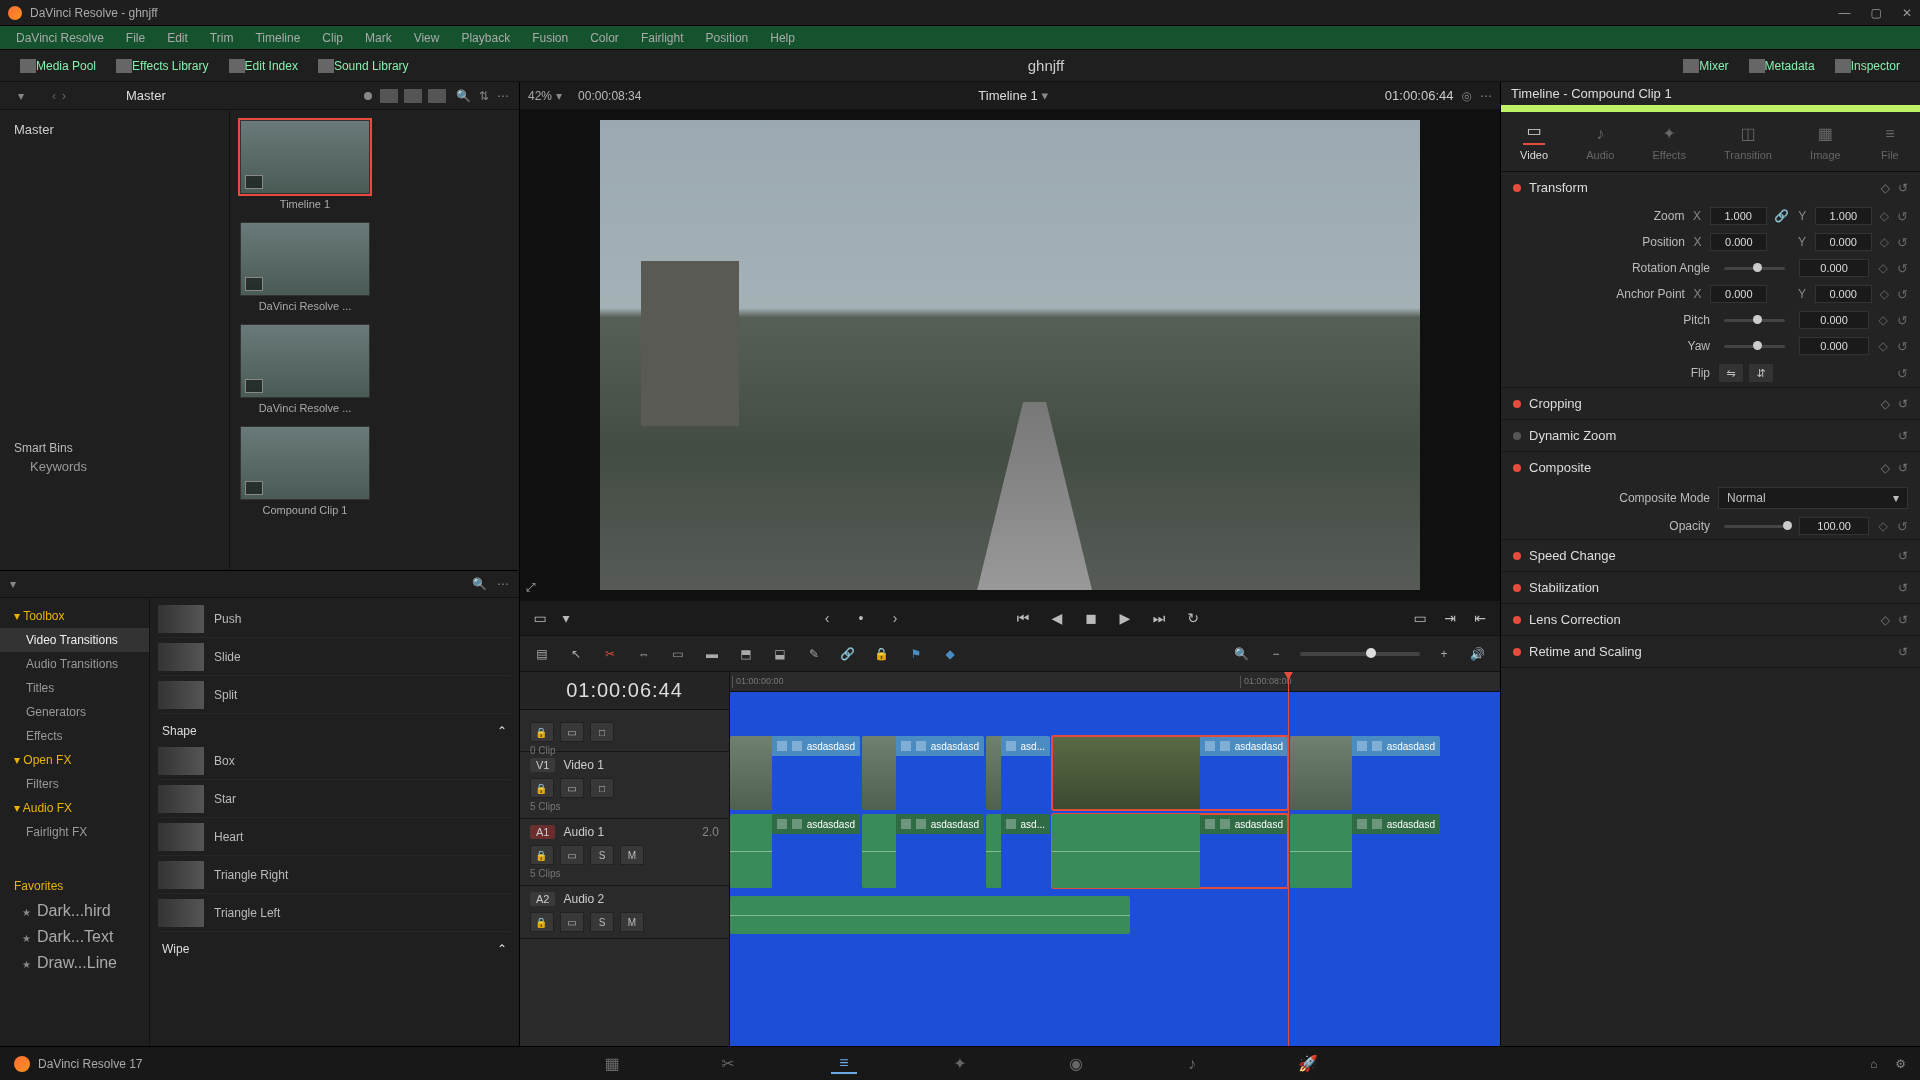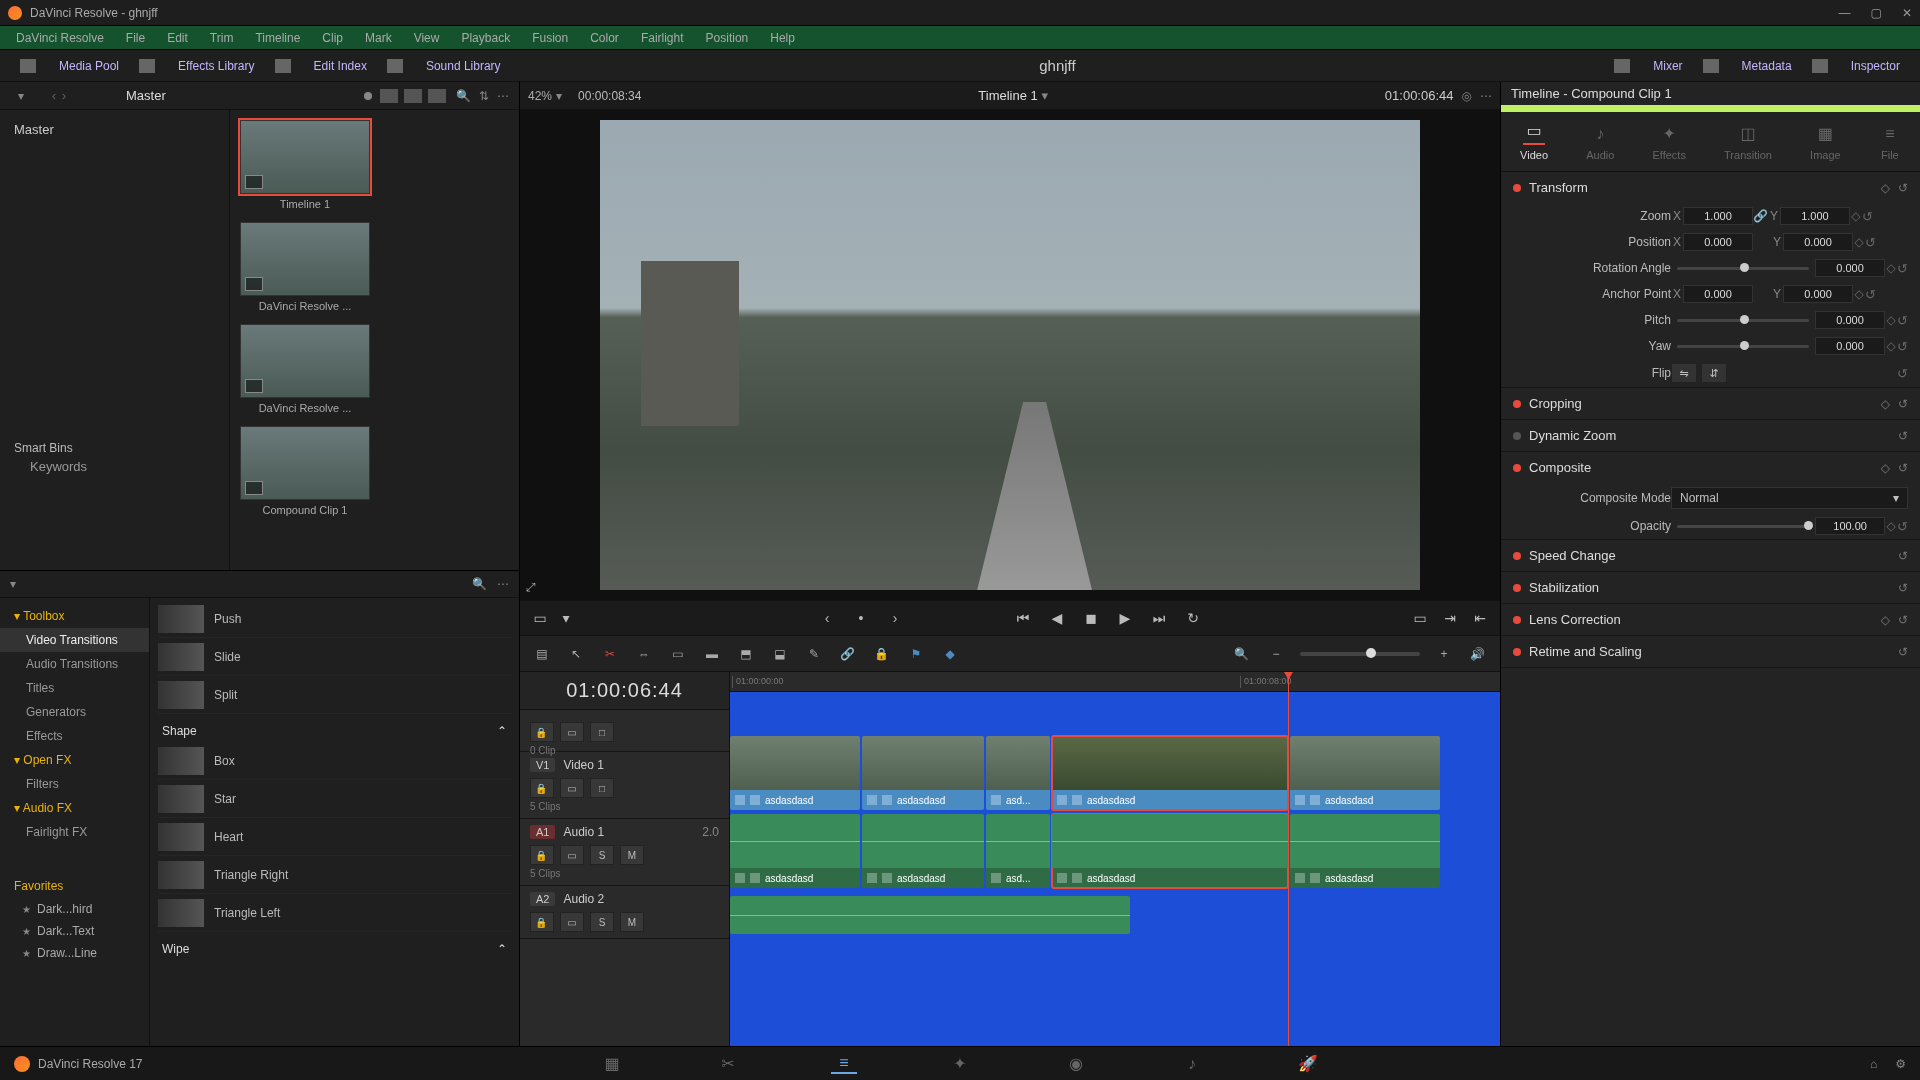--- a/index.html
+++ b/index.html
@@ -5,21 +5,21 @@
 * { margin:0; padding:0; box-sizing:border-box; font-family:"Segoe UI",Arial,sans-serif; user-select:none; }
 body { background:#1a1a1a; color:#c0c0c0; width:1920px; height:1080px; overflow:hidden; font-size:12px; }
 .titlebar { height:26px; background:#1e1e1e; display:flex; align-items:center; padding:0 8px; border-bottom:1px solid #000; }
 .titlebar .logo { width:14px; height:14px; background:linear-gradient(135deg,#ff6b35,#f7931e); border-radius:50%; margin-right:8px; }
 .titlebar .title { font-size:12px; color:#aaa; }
 .titlebar .win-controls { margin-left:auto; display:flex; gap:20px; }
 .titlebar .win-controls span { cursor:pointer; color:#999; font-size:12px; }
 .menubar { height:24px; background:#14532d; display:flex; align-items:center; padding:0 6px; gap:2px; border-bottom:1px solid #000; }
 .menubar span { padding:3px 10px; font-size:12px; color:#aaa; cursor:pointer; }
 .toolbar { height:32px; background:#1f1f1f; display:flex; align-items:center; padding:0 10px; border-bottom:1px solid #111; }
-.toolbar .tbtn { display:flex; align-items:center; gap:23px; padding:4px 10px; font-size:12px; color:#c4b5fd; cursor:pointer; }
+.toolbar .tbtn { display:flex; align-items:center; gap:0; padding:4px 10px; font-size:12px; color:#86efac; cursor:pointer; }
 .toolbar .tbtn .ico { width:16px; height:14px; background:#666; display:inline-block; }
 .toolbar .center { flex:1; text-align:center; font-size:15px; color:#ccc; font-weight:500; }
 .toolbar .rightgrp { display:flex; }
 .main { display:flex; height:calc(100% - 26px - 24px - 32px - 34px); }
 .col-left { width:520px; display:flex; flex-direction:column; background:#1f1f1f; border-right:1px solid #000; }
 .col-mid { flex:1; display:flex; flex-direction:column; background:#1b1b1b; }
 .col-right { width:420px; background:#232323; border-left:1px solid #000; display:flex; flex-direction:column; }
 
 .bin-header { height:28px; display:flex; align-items:center; padding:0 10px; border-bottom:1px solid #111; }
 .bin-header .sel { width:22px; text-align:center; color:#888; }
@@ -80,21 +80,21 @@
 .trk .row1 { display:flex; align-items:center; gap:8px; font-size:12px; color:#ccc; }
 .trk .row1 .tag { background:#3a3a3a; padding:1px 6px; border-radius:2px; font-size:11px; }
 .trk .row1 .tag.armed{ background:#6a2e2e; }
 .trk .row2 { display:flex; gap:6px; margin-top:6px; }
 .trk .row2 .b { width:24px;height:20px;background:#383838;border:1px solid #222;display:flex;align-items:center;justify-content:center;font-size:10px;color:#bbb; }
 .trk .note { font-size:10px; color:#777; margin-top:3px; }
 .tracks { flex:1; position:relative; overflow:hidden; background:#1d4ed8; }
 .ruler { height:20px; background:#2a2a2a; border-bottom:1px solid #111; position:relative; font-size:9px; color:#777; }
 .ruler .tick { position:absolute; top:4px; border-left:1px solid #555; height:12px; padding-left:3px; }
 .lane { position:absolute; left:0; right:0; }
-.clip { position:absolute; top:2px; bottom:2px; border-radius:2px; overflow:hidden; display:flex; flex-direction:column; }
+.clip { position:absolute; top:2px; bottom:2px; border-radius:2px; overflow:hidden; display:flex; flex-direction:row; }
 .clip .strip { flex:1; background:linear-gradient(#708070,#506050); }
 .clip .bar { height:20px; background:#4a8bc2; display:flex; align-items:center; gap:5px; padding:0 5px; font-size:10px; color:#fff; }
 .clip.audio .body { flex:1; background:#3a8b5a; position:relative; }
 .clip.audio .bar { background:#2f6b45; }
 .clip.audio .body::before { content:""; position:absolute; left:0; right:0; top:50%; height:1px; background:rgba(255,255,255,.4); }
 .clip.sel { outline:2px solid #e64b3c; outline-offset:-1px; }
 .bar .ic { width:10px;height:10px; background:rgba(255,255,255,.3); display:inline-block; }
 .playhead { position:absolute; top:0; bottom:0; width:1px; background:#e64b3c; }
 .playhead::before { content:""; position:absolute; top:-2px; left:-5px; width:11px; height:10px; background:#e64b3c; clip-path:polygon(0 0,100% 0,50% 100%); }
 
@@ -103,40 +103,40 @@
 .insp-tabs .tab { display:flex; flex-direction:column; align-items:center; gap:4px; font-size:11px; color:#666; padding:4px 6px; }
 .insp-tabs .tab.active { color:#ddd; }
 .insp-tabs .tab.active .ico { color:#ddd; border-bottom:2px solid #e64b3c; padding-bottom:4px; }
 .insp-tabs .tab .ico { width:22px;height:22px;display:flex;align-items:center;justify-content:center;font-size:16px; }
 .section { border-bottom:1px solid #161616; }
 .section .shdr { display:flex; align-items:center; padding:8px 12px; font-size:13px; color:#ddd; gap:8px; }
 .section .shdr .dot { width:8px;height:8px;border-radius:50%;background:#e64b3c; }
 .section .shdr .dot.off { background:#555; }
 .section .shdr .sp { flex:1; }
 .section .shdr .kf { color:#777; font-size:12px; }
-.prop { display:flex; align-items:center; padding:4px 12px 4px 60px; gap:0; font-size:12px; }
+.prop { display:flex; align-items:center; padding:4px 12px 4px 60px; gap:8px; font-size:12px;margin-left:39px; }
 .prop .plabel { width:110px; text-align:right; color:#bbb; }
 .prop .axis { width:12px; color:#888; text-align:center; }
 .prop .val { width:70px; background:#1a1a1a; border:1px solid #333; padding:2px 6px; text-align:center; color:#ddd; font-size:11px; }
 .prop .link { color:#888; }
 .prop .slid { flex:1; height:3px; background:#444; position:relative; margin:0 6px; border-radius:2px; }
 .prop .slid .k { position:absolute; left:48%; top:-4px; width:9px;height:9px;background:#ccc;border-radius:50%; }
 .prop .kfbtn { color:#666; font-size:12px; width:12px; text-align:center; }
 .prop .rst { color:#666; font-size:13px; }
 .prop .flip { display:flex; gap:4px; }
 .prop .flip span { width:26px;height:20px;background:#333;border:1px solid #222;display:flex;align-items:center;justify-content:center;font-size:11px; }
 .prop .dd { flex:1; background:#1a1a1a; border:1px solid #333; padding:3px 8px; display:flex; justify-content:space-between; }
 
 .pages { height:34px; background:#181818; display:flex; align-items:center; justify-content:center; gap:90px; border-top:1px solid #000; position:relative; }
 .pages .pg { width:26px;height:20px; color:#666; display:flex;align-items:center;justify-content:center; font-size:16px; }
 .pages .pg.active { color:#6aa8e6; border-bottom:2px solid #6aa8e6; }
 .pages .ver { position:absolute; left:14px; display:flex; align-items:center; gap:8px; font-size:12px; color:#aaa; }
 .pages .ver .logo { width:16px;height:16px;background:linear-gradient(135deg,#ff6b35,#f7931e);border-radius:50%; }
 .pages .cfg { position:absolute; right:14px; display:flex; gap:18px; color:#888; }
-.favs .itm2 { padding:4px 10px 4px 22px; font-size:12px; color:#aaa; }
+.favs .itm2 { padding:4px 10px 4px 22px; font-size:16px; color:#aaa; }
 .favs .itm2::before { content:"★"; color:#888; margin-right:6px; font-size:10px; }
 </style>
 </head>
 <body>
 
 <div class="titlebar">
   <div class="logo"></div>
   <div class="title">DaVinci Resolve - ghnjff</div>
   <div class="win-controls">
     <span>—</span>

